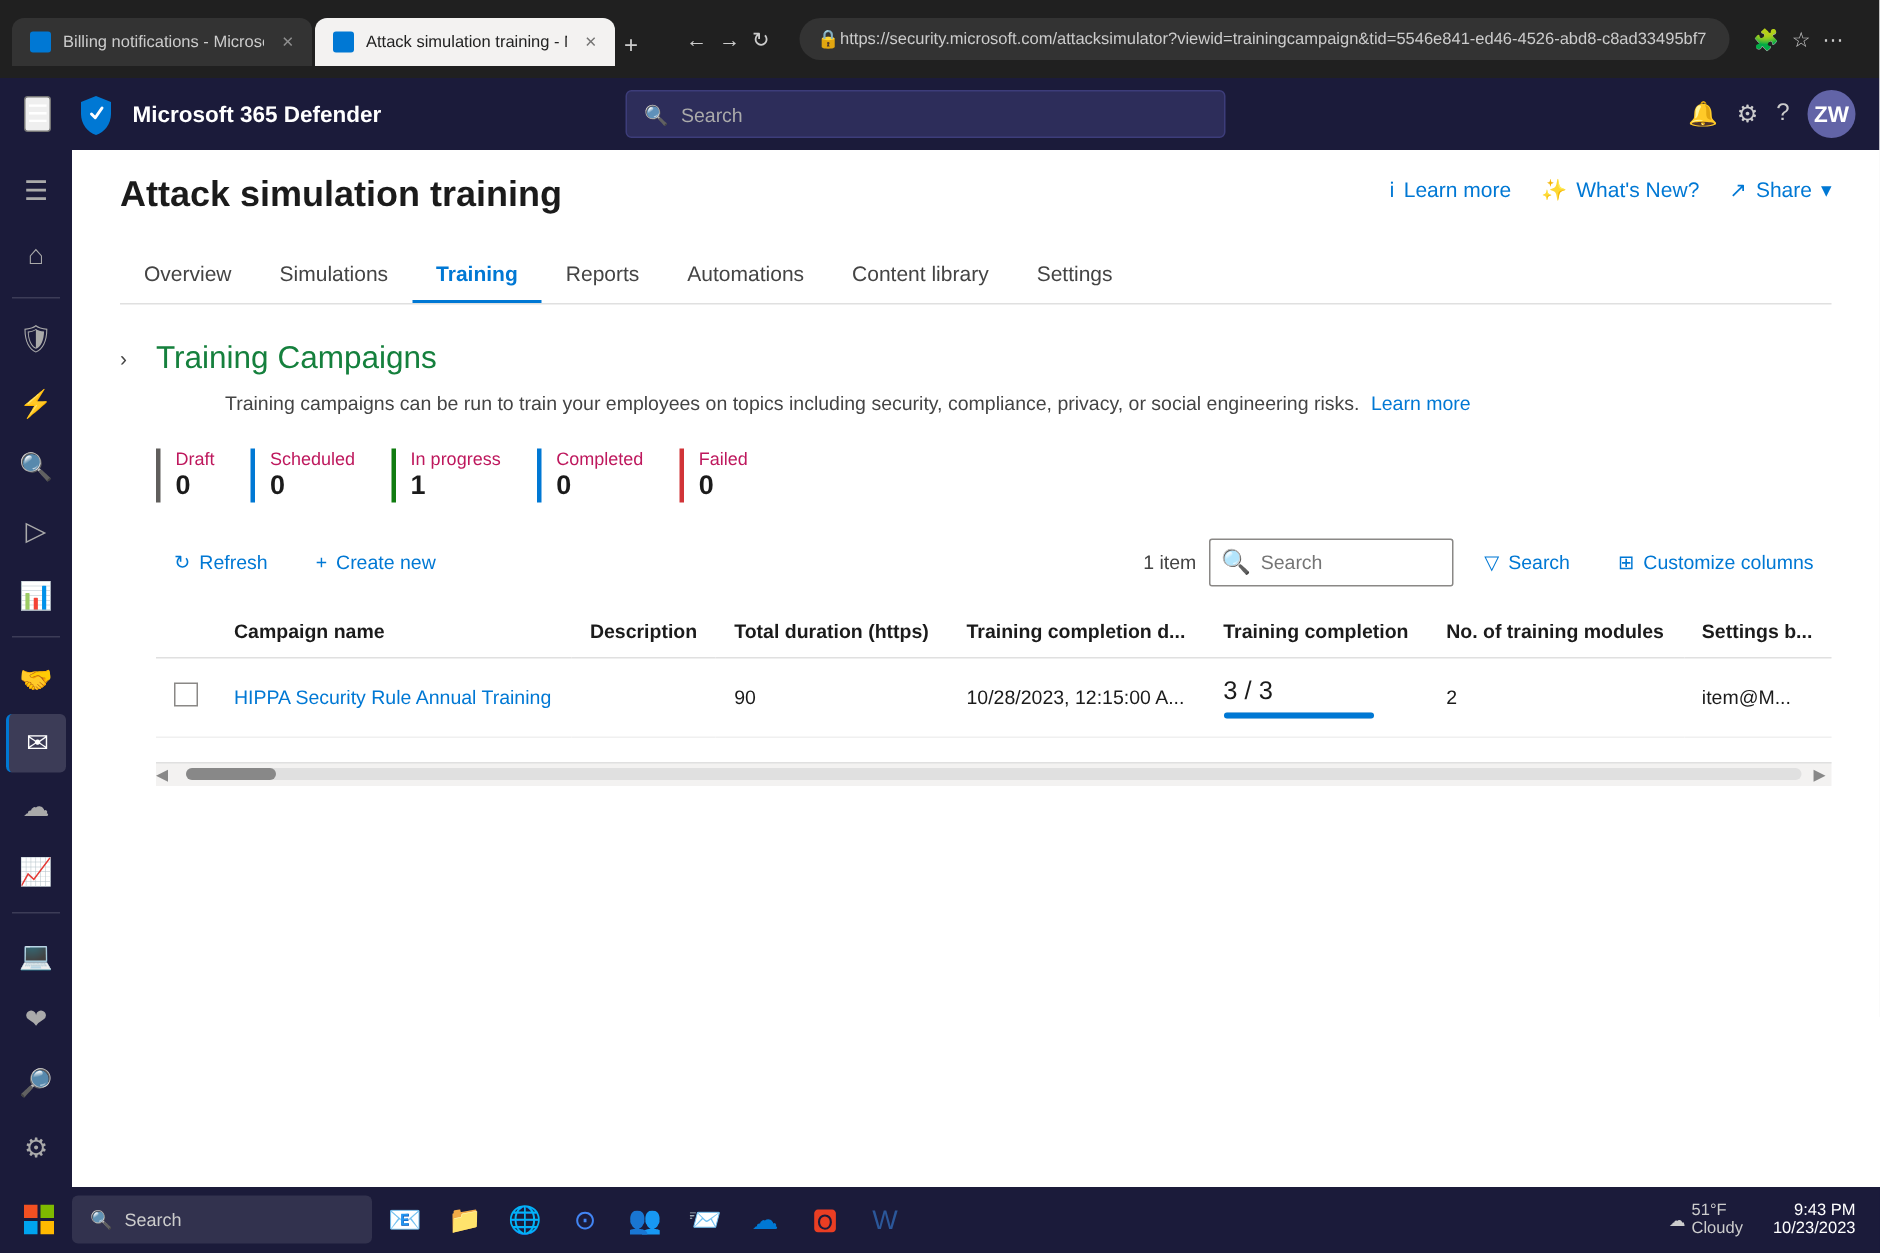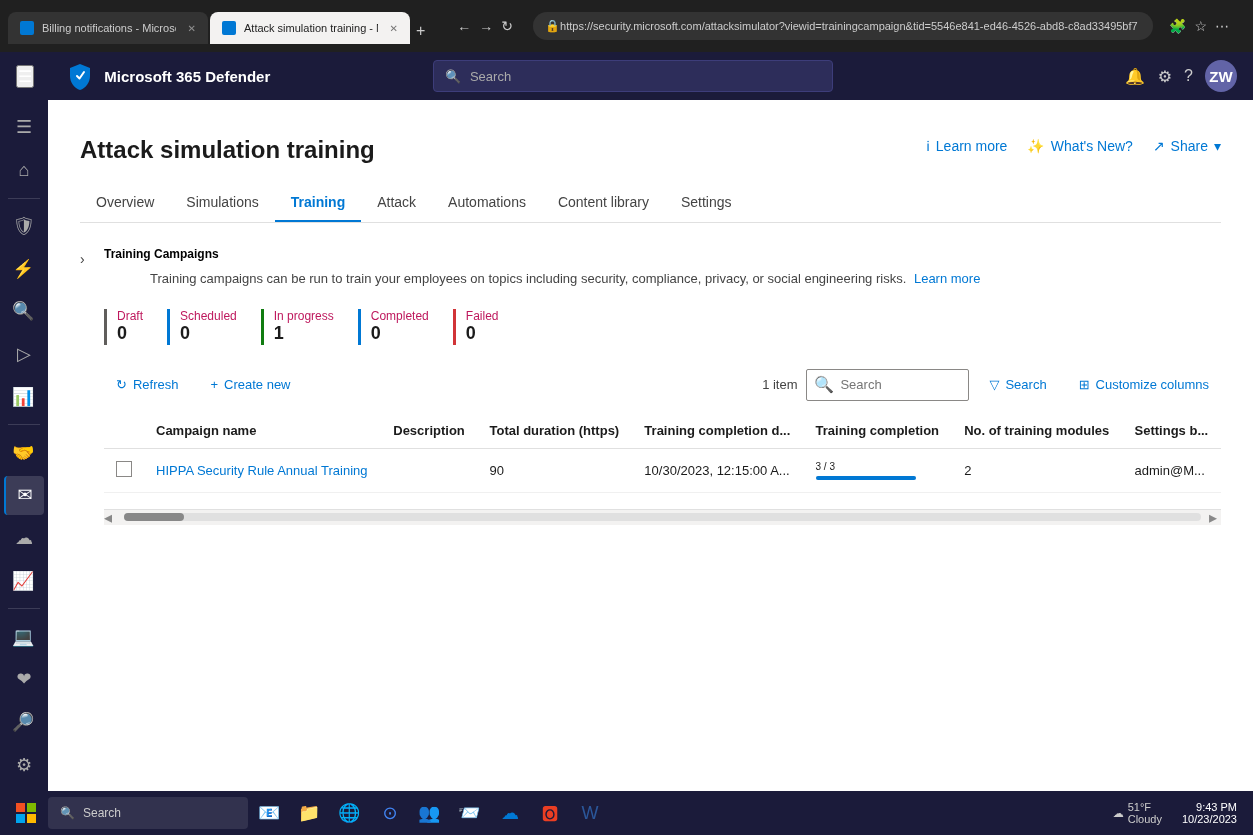--- a/index.html
+++ b/index.html
@@ -15,21 +15,21 @@
     .tab-icon-defender { background: #0078d4; }
     .tab-close { margin-left: 4px; opacity: 0.6; font-size: 10px; cursor: pointer; }
     .browser-controls { display: flex; align-items: center; gap: 8px; padding: 0 12px; }
     .browser-btn { color: #ccc; font-size: 14px; cursor: pointer; background: none; border: none; }
     .browser-address { flex: 1; background: #333; border-radius: 16px; height: 28px; display: flex; align-items: center; padding: 0 12px; color: #ccc; font-size: 12px; }
     .browser-actions { display: flex; align-items: center; gap: 8px; padding: 0 8px; }
     .browser-action-btn { color: #ccc; font-size: 14px; cursor: pointer; }
     .new-tab-btn { background: none; border: none; color: #ccc; font-size: 16px; cursor: pointer; padding: 4px; }
 
     
-    .app-header { background: #1b1b3a; height: 48px; display: flex; align-items: center; padding: 0 16px; gap: 32px; }
+    .app-header { background: #1b1b3a; height: 48px; display: flex; align-items: center; padding: 0 16px; gap: 16px; }
     .hamburger { color: white; font-size: 16px; cursor: pointer; }
     .app-logo { display: flex; align-items: center; gap: 10px; }
     .app-logo-icon { width: 28px; height: 28px; }
     .app-title { color: white; font-size: 15px; font-weight: 600; }
     .header-search { flex: 1; max-width: 400px; margin: 0 auto; background: #2d2d5a; border-radius: 4px; height: 32px; display: flex; align-items: center; padding: 0 12px; gap: 8px; color: #aaa; font-size: 13px; border: 1px solid #3d3d7a; }
     .header-icons { display: flex; align-items: center; gap: 12px; margin-left: auto; }
     .header-icon-btn { color: #ccc; font-size: 16px; cursor: pointer; background: none; border: none; }
     .avatar { width: 32px; height: 32px; background: #6264a7; border-radius: 50%; display: flex; align-items: center; justify-content: center; color: white; font-size: 15px; font-weight: bold; cursor: pointer; }
 
     
@@ -37,37 +37,37 @@
 
     
     .sidebar { background: #1b1b3a; width: 48px; display: flex; flex-direction: column; align-items: center; padding: 8px 0; gap: 4px; flex-shrink: 0; }
     .sidebar-item { width: 40px; height: 40px; display: flex; align-items: center; justify-content: center; border-radius: 4px; cursor: pointer; color: #aaa; font-size: 18px; position: relative; }
     .sidebar-item-active { background: rgba(255,255,255,0.15); color: white; border-left: 2px solid #0078d4; }
     .sidebar-divider { width: 32px; height: 1px; background: rgba(255,255,255,0.15); margin: 4px 0; }
 
     
     .main-content { flex: 1; background: white; overflow-y: auto; display: flex; flex-direction: column; }
 
-    .page-area { padding: 36px 32px; flex: 1; }
+    .page-area { padding: 16px 32px; flex: 1; }
     .page-header { display: flex; align-items: flex-start; justify-content: space-between; margin-bottom: 20px; }
     .page-title { font-size: 24px; font-weight: 600; color: #1b1b1b; }
     .page-actions { display: flex; align-items: center; gap: 20px; }
     .page-action-link { display: flex; align-items: center; gap: 6px; color: #0078d4; font-size: 14px; cursor: pointer; text-decoration: none; }
 
     
     .tabs { display: flex; border-bottom: 1px solid #e0e0e0; margin-bottom: 24px; gap: 0; }
     .tab-item { padding: 10px 16px; font-size: 14px; color: #444; cursor: pointer; border-bottom: 2px solid transparent; white-space: nowrap; }
     .tab-item-active { color: #0078d4; border-bottom: 2px solid #0078d4; font-weight: 600; }
 
     
     .section-container { display: flex; }
     .chevron-col { width: 24px; flex-shrink: 0; display: flex; align-items: flex-start; padding-top: 4px; }
     .chevron-btn { color: #444; font-size: 14px; cursor: pointer; background: none; border: none; }
     .section-body { flex: 1; }
-    .section-title { font-size: 12px; font-weight: 700; color: #000000; margin-bottom: 8px; }
+    .section-title { font-size: 21px; font-weight: 400; color: #15803d; margin-bottom: 8px; }
     .section-desc { font-size: 13px; color: #444; margin-bottom: 20px; line-height: 1.5; margin-left: 46px; }
     .section-desc a { color: #0078d4; text-decoration: none; cursor: pointer; }
 
     
     .stats-row { display: flex; gap: 0; margin-bottom: 24px; }
     .stat-item { display: flex; gap: 0; align-items: flex-start; padding-right: 24px; }
     .stat-bar { width: 3px; height: 36px; margin-right: 10px; }
     .stat-bar-draft { background: #605e5c; }
     .stat-bar-scheduled { background: #0078d4; }
     .stat-bar-inprogress { background: #107c10; }
@@ -87,21 +87,21 @@
     .customize-btn { display: flex; align-items: center; gap: 6px; padding: 6px 12px; font-size: 13px; color: #0078d4; cursor: pointer; background: none; border: none; }
 
     
     .data-table { width: 100%; border-collapse: collapse; }
     .data-table th { padding: 10px 12px; text-align: left; font-size: 13px; font-weight: 600; color: #1b1b1b; border-bottom: 1px solid #e0e0e0; white-space: nowrap; }
     .data-table td { padding: 12px 12px; font-size: 13px; color: #1b1b1b; border-bottom: 1px solid #f0f0f0; vertical-align: middle; }
     .checkbox-cell { width: 36px; }
     .checkbox { width: 16px; height: 16px; border: 1px solid #8a8886; cursor: pointer; appearance: none; background: white; }
     .campaign-link { color: #0078d4; text-decoration: none; cursor: pointer; }
     .progress-container { display: flex; flex-direction: column; gap: 4px; }
-    .progress-text { font-size: 10px; }
+    .progress-text { font-size: 17px; }
     .progress-bar-bg { height: 4px; background: #e0e0e0; border-radius: 2px; width: 100px; }
     .progress-bar-fill { height: 4px; background: #0078d4; border-radius: 2px; }
 
     
     .scrollbar-area { height: 16px; background: #f3f2f1; display: flex; align-items: center; border-top: 1px solid #e0e0e0; }
     .scrollbar-track { flex: 1; height: 8px; background: #e0e0e0; border-radius: 4px; margin: 0 8px; position: relative; }
     .scrollbar-thumb { position: absolute; left: 0; top: 0; height: 8px; width: 60px; background: #888; border-radius: 4px; }
 
     
     .taskbar { background: #1b1b3a; height: 44px; display: flex; align-items: center; padding: 0 8px; gap: 4px; position: fixed; bottom: 0; width: 1253px; }
@@ -217,21 +217,21 @@
             <span>Share</span>
             <span>▾</span>
           </a>
         </div>
       </div>
 
       <div class="tabs">
         <div class="tab-item">Overview</div>
         <div class="tab-item">Simulations</div>
         <div class="tab-item tab-item-active">Training</div>
-        <div class="tab-item">Attack</div>
+        <div class="tab-item">Reports</div>
         <div class="tab-item">Automations</div>
         <div class="tab-item">Content library</div>
         <div class="tab-item">Settings</div>
       </div>
 
       <div class="section-container">
         <div class="chevron-col">
           <button class="chevron-btn">›</button>
         </div>
         <div class="section-body">
@@ -327,31 +327,31 @@
                 <td class="checkbox-cell">
                   <input type="checkbox" class="checkbox" style="">
                 </td>
                 <td>
                   <a class="campaign-link">HIPPA Security Rule Annual Training</a>
                 </td>
                 <td>
                   <span></span>
                 </td>
                 <td>90</td>
-                <td>10/30/2023, 12:15:00 A...</td>
+                <td>10/28/2023, 12:15:00 A...</td>
                 <td>
                   <div class="progress-container">
                     <span class="progress-text">3 / 3</span>
                     <div class="progress-bar-bg">
                       <div class="progress-bar-fill" style="width:100%;"></div>
                     </div>
                   </div>
                 </td>
                 <td>2</td>
-                <td>admin@M...</td>
+                <td>item@M...</td>
               </tr>
             </tbody>
           </table>
 
           <div class="scrollbar-area" style="margin-top:16px;">
             <div style="width:12px;color:#888;cursor:pointer;">◂</div>
             <div class="scrollbar-track">
               <div class="scrollbar-thumb"></div>
             </div>
             <div style="width:12px;color:#888;cursor:pointer;">▸</div>

